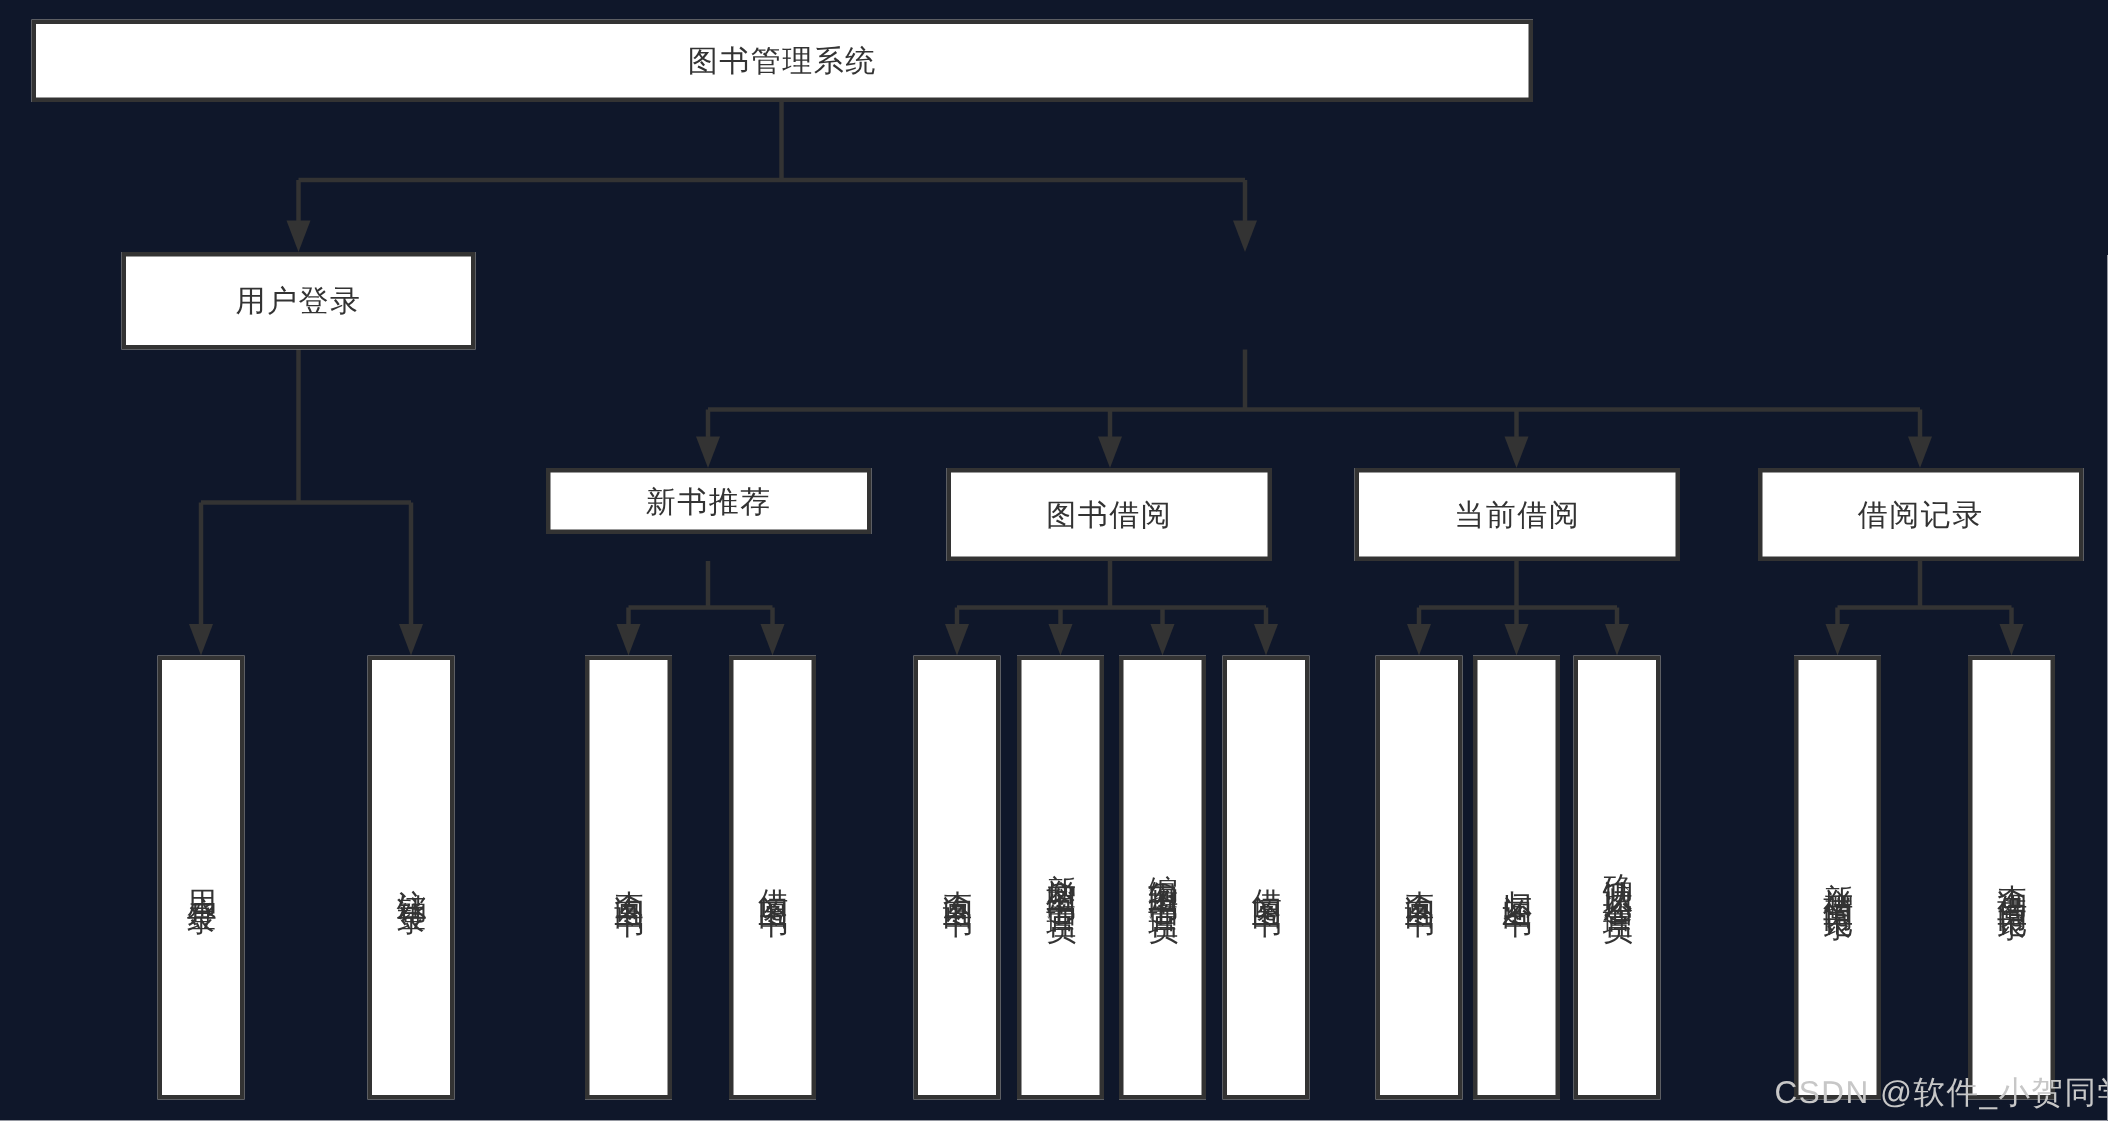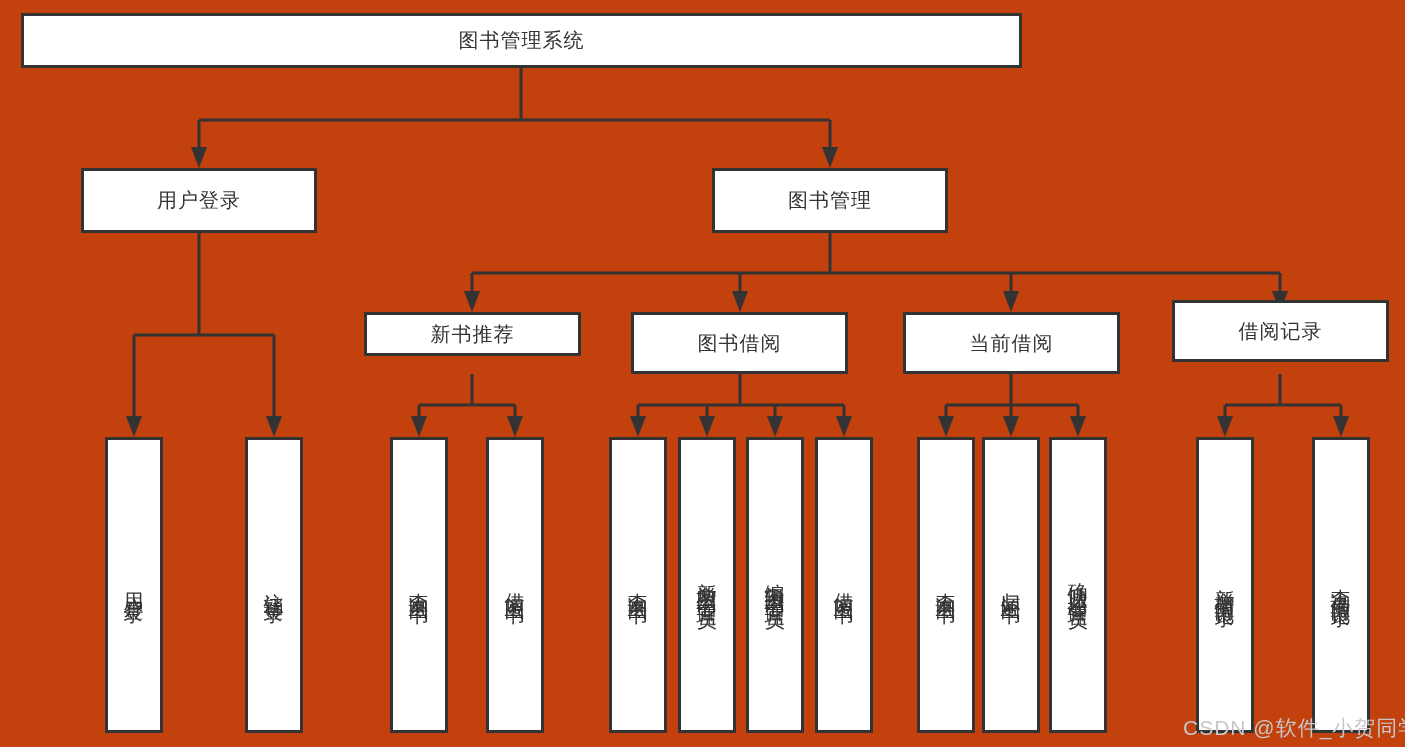--- a/index.html
+++ b/index.html
@@ -5,21 +5,21 @@
   html, body {
     margin: 0;
     padding: 0;
     background: #ffffff;
     font-family: "Liberation Sans", "DejaVu Sans", sans-serif;
   }
   .diagram {
     position: relative;
     width: 1405px;
     height: 747px;
-    background: #c2410c;
+    background: #0f172a;
     overflow: hidden;
     color: #333333;
   }
   .connectors {
     position: absolute;
     left: 0;
     top: 0;
     width: 1405px;
     height: 747px;
     z-index: 1;
@@ -102,34 +102,31 @@
     </g>
   </svg>
 
   <div class="node hbox" style="left:21px; top:13px; width:1001px; height:55px;">
     <span>图书管理系统</span>
   </div>
 
   <div class="node hbox" style="left:81px; top:168px; width:236px; height:65px;">
     <span>用户登录</span>
   </div>
-  <div class="node hbox" style="left:712px; top:168px; width:236px; height:65px;">
-    <span>图书管理</span>
-  </div>
 
   <div class="node hbox" style="left:364px; top:312px; width:217px; height:44px;">
     <span>新书推荐</span>
   </div>
   <div class="node hbox" style="left:631px; top:312px; width:217px; height:62px;text-align:right;">
     <span>图书借阅</span>
   </div>
   <div class="node hbox" style="left:903px; top:312px; width:217px; height:62px;">
     <span>当前借阅</span>
   </div>
-  <div class="node hbox" style="left:1172px; top:300px; width:217px; height:62px;">
+  <div class="node hbox" style="left:1172px; top:312px; width:217px; height:62px;">
     <span>借阅记录</span>
   </div>
 
   <div class="node vbox" style="left:105px; top:437px; width:58px; height:296px;">
     <span>用户登录</span>
   </div>
   <div class="node vbox" style="left:245px; top:437px; width:58px; height:296px;">
     <span>注销登录</span>
   </div>
 

